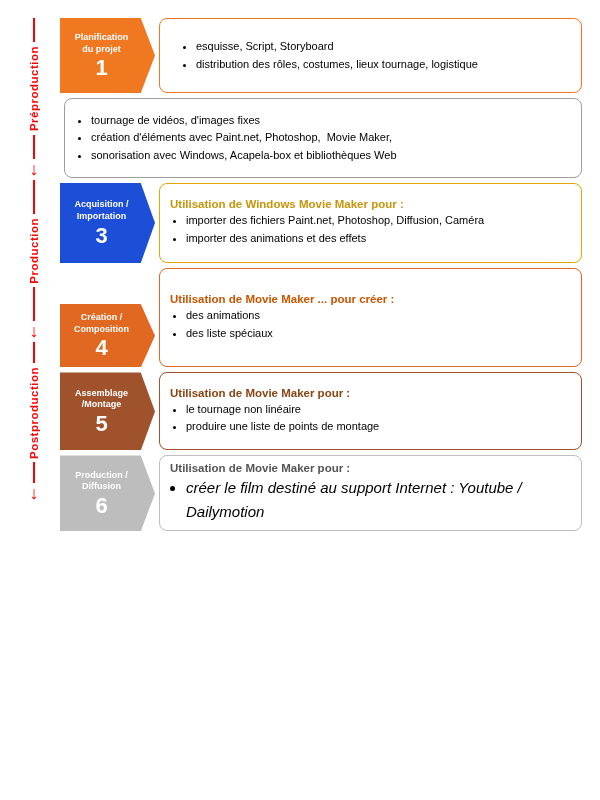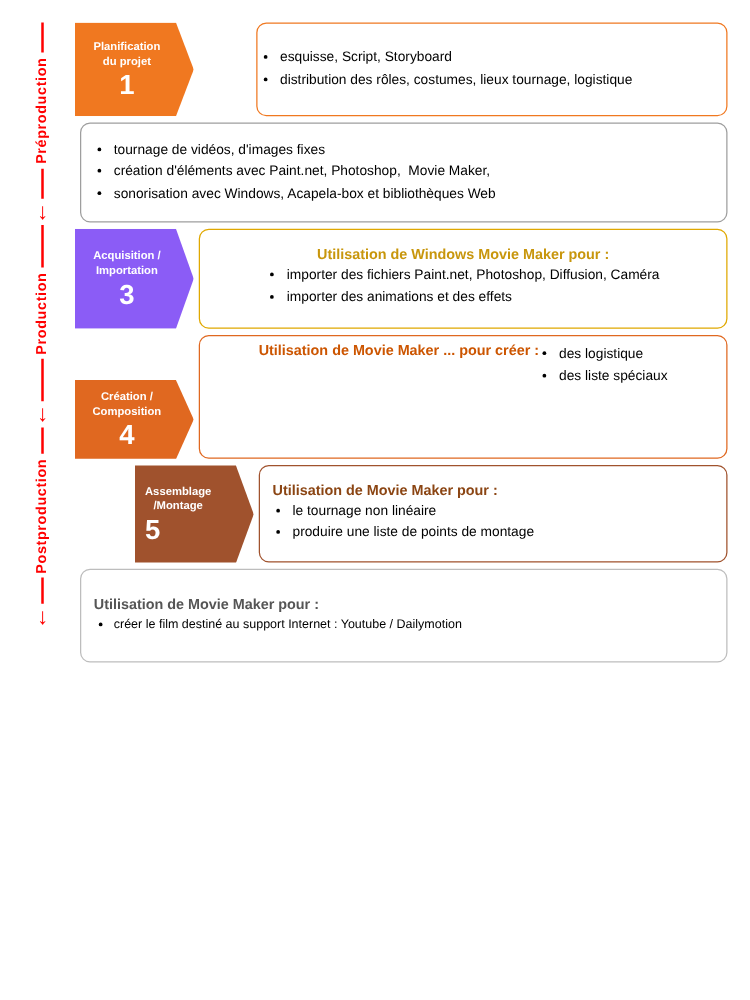--- a/index.html
+++ b/index.html
@@ -78,21 +78,21 @@
     
     .step-1 .step-label { background: #F07820; }
     .step-1 .step-content { border-color: #F07820; }
 
     
     .step-2 .step-label { background: #9E9E9E; }
     .step-2 .step-content { border-color: #9E9E9E; }
 
     
     .step-3 .step-label { background: #E0A800; }
-    .step-3 .step-content { border-color: #E0A800; align-items: center; }
+    .step-3 .step-content { border-color: #E0A800; }
     .step-3 .step-content-title { color: #E0A800; }
 
     
     .step-4 .step-label { background: #E06820; margin-top: 36px; }
     .step-4 .step-content { border-color: #E06820; }
     .step-4 .step-content-title { color: #E06820; }
 
     
     .step-5 .step-label { background: #A0522D; }
     .step-5 .step-content { border-color: #A0522D; }
@@ -185,88 +185,92 @@
           <span class="annot-text">Postproduction</span>
         </div>
         <div style="width:2px; background:red; flex:1;"></div>
         <div class="annot-arrow">↓</div>
       </div>
     </div>
   </div>
 
   <div class="right-steps">
 
-    <div class="step-row step-1" style="min-height:75px;gap:46px;">
+    <div class="step-row step-1" style="min-height:75px;">
       <div class="step-label" style="background:#F07820; clip-path: polygon(0 0, 85% 0, 100% 50%, 85% 100%, 0 100%); width:95px; flex-shrink:0; display:flex; flex-direction:column; align-items:center; justify-content:center; padding:8px 20px 8px 8px; color:white; text-align:center;">
         <span class="step-label-name" style="font-size:9px; font-weight:bold; line-height:1.3;">Planification<br>du projet</span>
         <span class="step-number" style="font-size:22px; font-weight:bold;">1</span>
       </div>
-      <div class="step-content" style="border:1.5px solid #F07820; border-radius:8px; padding:6px 2px; margin-left:4px; flex:1; display:flex; flex-direction:column; justify-content:center;">
+      <div class="step-content" style="border:1.5px solid #F07820; border-radius:8px; padding:6px 20px; margin-left:4px; flex:1; display:flex; flex-direction:column; justify-content:center;">
         <ul style="padding-left:16px; font-size:11px; line-height:1.6;">
           <li>esquisse, Script, Storyboard</li>
           <li>distribution des rôles, costumes, lieux tournage, logistique</li>
         </ul>
       </div>
     </div>
 
     <div class="step-row step-2" style="min-height:80px;">
       <div class="step-content" style="border:1.5px solid #9E9E9E; border-radius:8px; padding:6px 10px; margin-left:4px; flex:1; display:flex; flex-direction:column; justify-content:center;">
         <ul style="padding-left:16px; font-size:11px; line-height:1.6;">
           <li>tournage de vidéos, d'images fixes</li>
           <li>création d'éléments avec Paint.net, Photoshop,&nbsp; Movie Maker,</li>
           <li>sonorisation avec Windows, Acapela-box et bibliothèques Web</li>
         </ul>
       </div>
     </div>
 
     <div class="step-row step-3" style="min-height:80px;">
-      <div class="step-label" style="background:#8b5cf6; clip-path: polygon(0 0, 85% 0, 100% 50%, 85% 100%, 0 100%); width:95px; flex-shrink:0; display:flex; flex-direction:column; align-items:center; justify-content:center; padding:8px 20px 8px 8px; color:white; text-align:center;">
+      <div class="step-label" style="background:#1d4ed8; clip-path: polygon(0 0, 85% 0, 100% 50%, 85% 100%, 0 100%); width:95px; flex-shrink:0; display:flex; flex-direction:column; align-items:center; justify-content:center; padding:8px 20px 8px 8px; color:white; text-align:center;">
         <span class="step-label-name" style="font-size:9px; font-weight:bold; line-height:1.3;">Acquisition /<br>Importation</span>
         <span class="step-number" style="font-size:22px; font-weight:bold;">3</span>
       </div>
       <div class="step-content" style="border:1.5px solid #E0A800; border-radius:8px; padding:6px 10px; margin-left:4px; flex:1; display:flex; flex-direction:column; justify-content:center;">
         <div class="step-content-title" style="color:#C8960C; font-weight:bold; font-size:11.5px; margin-bottom:2px;">Utilisation de Windows Movie Maker pour :</div>
         <ul style="padding-left:16px; font-size:11px; line-height:1.6;">
           <li>importer des fichiers Paint.net, Photoshop, Diffusion, Caméra</li>
           <li>importer des animations et des effets</li>
         </ul>
       </div>
     </div>
 
     <div class="step-row step-4" style="min-height:78px;">
       <div class="step-label" style="background:#E06820; clip-path: polygon(0 0, 85% 0, 100% 50%, 85% 100%, 0 100%); width:95px; flex-shrink:0; display:flex; flex-direction:column; align-items:center; justify-content:center; padding:8px 20px 8px 8px; color:white; text-align:center;">
         <span class="step-label-name" style="font-size:9px; font-weight:bold; line-height:1.3;">Création /<br>Composition</span>
         <span class="step-number" style="font-size:22px; font-weight:bold;">4</span>
       </div>
-      <div class="step-content" style="border:1.5px solid #E06820; border-radius:8px; padding:6px 10px; margin-left:4px; flex:1; display:flex; flex-direction:row; justify-content:center;">
+      <div class="step-content" style="border:1.5px solid #E06820; border-radius:8px; padding:6px 10px; margin-left:4px; flex:1; display:flex; flex-direction:column; justify-content:center;">
         <div class="step-content-title" style="color:#CC5500; font-weight:bold; font-size:11.5px; margin-bottom:2px;">Utilisation de Movie Maker ... pour créer :</div>
         <ul style="padding-left:16px; font-size:11px; line-height:1.6;">
-          <li>des logistique</li>
+          <li>des animations</li>
           <li>des liste spéciaux</li>
         </ul>
       </div>
     </div>
 
     <div class="step-row step-5" style="min-height:78px;">
-      <div class="step-label" style="background:#A0522D; clip-path: polygon(0 0, 85% 0, 100% 50%, 85% 100%, 0 100%); width:95px; flex-shrink:0; display:flex; flex-direction:column; align-items:flex-start; justify-content:center; padding:8px 20px 8px 8px; color:white; text-align:center;margin-left:48px;">
+      <div class="step-label" style="background:#A0522D; clip-path: polygon(0 0, 85% 0, 100% 50%, 85% 100%, 0 100%); width:95px; flex-shrink:0; display:flex; flex-direction:column; align-items:center; justify-content:center; padding:8px 20px 8px 8px; color:white; text-align:center;">
         <span class="step-label-name" style="font-size:9px; font-weight:bold; line-height:1.3;">Assemblage<br>/Montage</span>
         <span class="step-number" style="font-size:22px; font-weight:bold;">5</span>
       </div>
       <div class="step-content" style="border:1.5px solid #A0522D; border-radius:8px; padding:6px 10px; margin-left:4px; flex:1; display:flex; flex-direction:column; justify-content:center;">
         <div class="step-content-title" style="color:#8B4513; font-weight:bold; font-size:11.5px; margin-bottom:2px;">Utilisation de Movie Maker pour :</div>
         <ul style="padding-left:16px; font-size:11px; line-height:1.6;">
           <li>le tournage non linéaire</li>
           <li>produire une liste de points de montage</li>
         </ul>
       </div>
     </div>
 
     <div class="step-row step-6" style="min-height:75px;">
+      <div class="step-label" style="background:#BDBDBD; clip-path: polygon(0 0, 85% 0, 100% 50%, 85% 100%, 0 100%); width:95px; flex-shrink:0; display:flex; flex-direction:column; align-items:center; justify-content:center; padding:8px 20px 8px 8px; color:white; text-align:center;">
+        <span class="step-label-name" style="font-size:9px; font-weight:bold; line-height:1.3;">Production /<br>Diffusion</span>
+        <span class="step-number" style="font-size:22px; font-weight:bold;">6</span>
+      </div>
       <div class="step-content" style="border:1.5px solid #BDBDBD; border-radius:8px; padding:6px 10px; margin-left:4px; flex:1; display:flex; flex-direction:column; justify-content:center;">
         <div class="step-content-title" style="color:#555; font-weight:bold; font-size:11.5px; margin-bottom:2px;">Utilisation de Movie Maker pour :</div>
-        <ul style="padding-left:16px; font-size:10px; line-height:1.6;">
+        <ul style="padding-left:16px; font-size:15px; line-height:1.6;font-style:italic;">
           <li>créer le film destiné au support Internet : Youtube / Dailymotion</li>
         </ul>
       </div>
     </div>
 
   </div>
 </div>
 
 </body></html>

